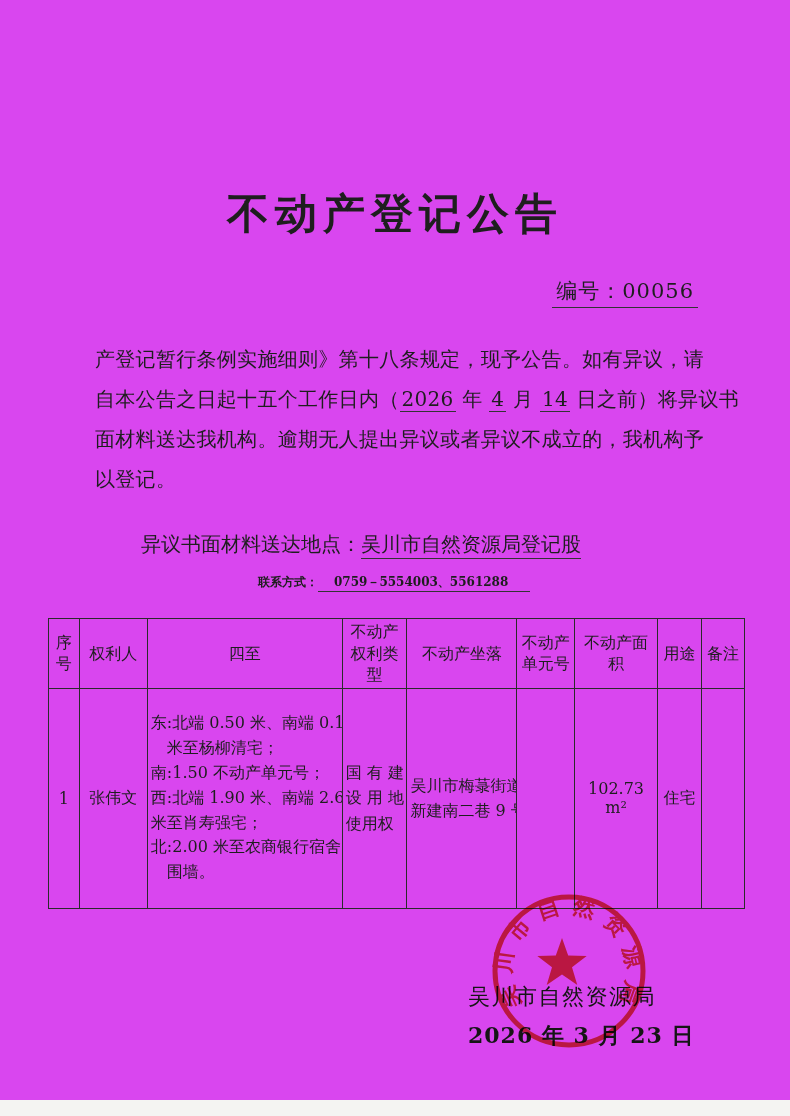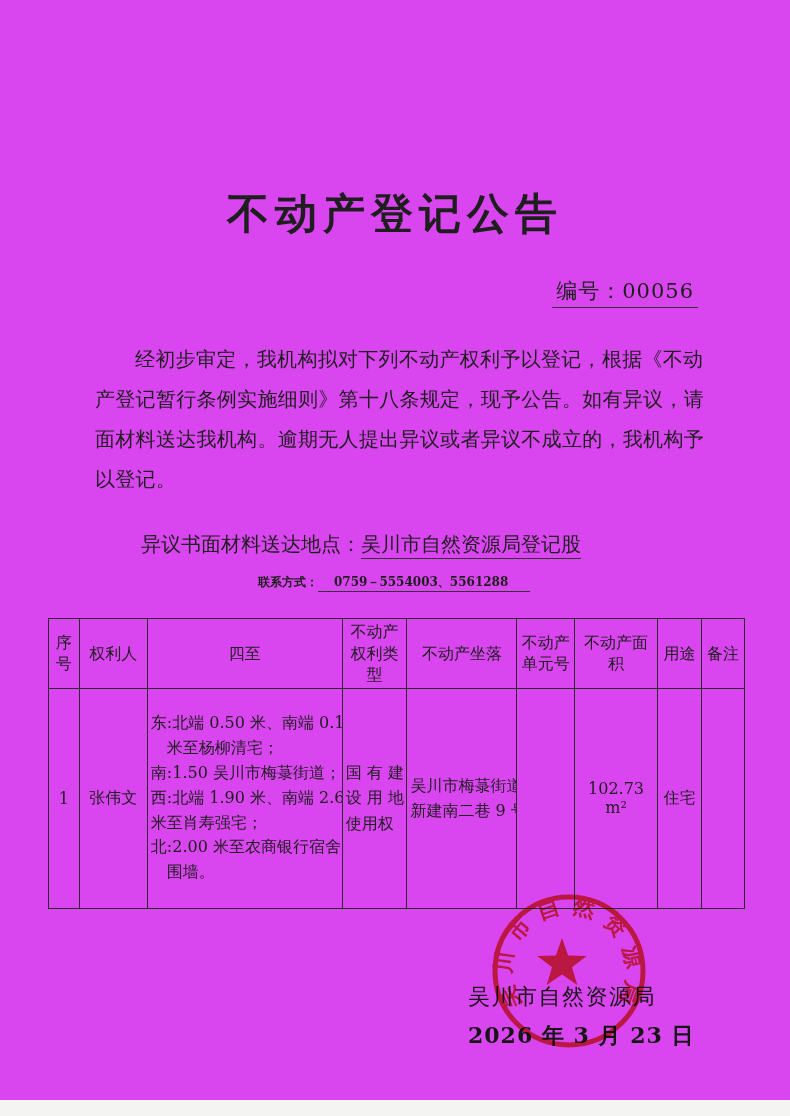--- a/index.html
+++ b/index.html
@@ -91,22 +91,22 @@
 </head>
 <body>
 
 <div class="page">
 
   <h1 class="doc-title">不动产登记公告</h1>
 
   <div class="doc-number">编号：00056</div>
 
   <div class="notice">
-    <div class="line line-indent">经初步审定，我机构拟对下列不动产权利予以登记，根据《不动</div>
     <div class="line">产登记暂行条例实施细则》第十八条规定，现予公告。如有异议，请</div>
+    <div class="line"><span>自本公告之日起十五个工作日内（</span><span class="u-num">2026</span><span> 年 </span><span class="u-num">4</span><span> 月 </span><span class="u-num">14</span><span> 日之前）将异议书</span></div>
     <div class="line">面材料送达我机构。逾期无人提出异议或者异议不成立的，我机构予</div>
     <div class="line">以登记。</div>
   </div>
 
   <div class="addr-line"><span>异议书面材料送达地点：</span><span class="u-val">吴川市自然资源局登记股</span></div>
 
   <div class="contact-line"><span>联系方式：</span><span class="u-val u-pad">0759－5554003、5561288</span></div>
 
   <table class="reg-table">
     <colgroup>
@@ -133,21 +133,21 @@
         <th class="hdr">备注</th>
       </tr>
     </thead>
     <tbody>
       <tr>
         <td class="c-center">1</td>
         <td class="c-center">张伟文</td>
         <td class="c-left boundary-cell">
           <div class="bl">东:北端 0.50 米、南端 0.18</div>
           <div class="bl">　米至杨柳清宅；</div>
-          <div class="bl">南:1.50 吴川市梅菉街道；</div>
+          <div class="bl">南:1.50 不动产单元号；</div>
           <div class="bl">西:北端 1.90 米、南端 2.60</div>
           <div class="bl">米至肖寿强宅；</div>
           <div class="bl">北:2.00 米至农商银行宿舍</div>
           <div class="bl">　围墙。</div>
         </td>
         <td class="c-left rtype-cell">
           <div class="rl">国 有 建</div>
           <div class="rl">设 用 地</div>
           <div class="rl">使用权</div>
         </td>

